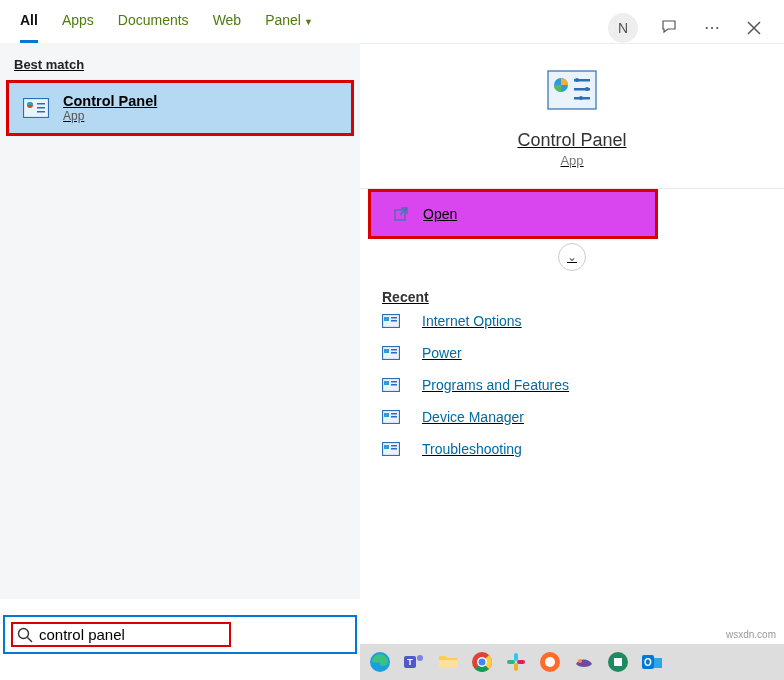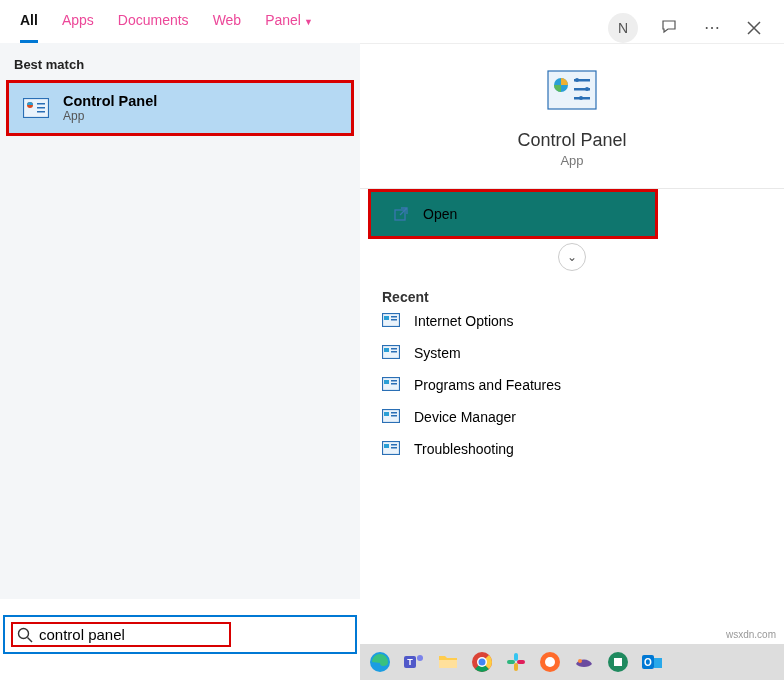--- a/index.html
+++ b/index.html
@@ -1,57 +1,57 @@
 <!DOCTYPE html>
 <html><head>
 <meta charset="utf-8">
 <style>
 * { margin: 0; padding: 0; box-sizing: border-box; font-family: "Segoe UI", Arial, sans-serif; }
 body { width: 784px; height: 680px; background: #fff; overflow: hidden; position: relative; }
 
 .topbar { display: flex; align-items: center; padding: 12px 20px 0px 20px; }
 .tabs { display: flex; gap: 24px; }
-.tab { font-size: 14px; color: #ec4899; cursor: pointer; padding-bottom: 12px; }
+.tab { font-size: 14px; color: #4d7c0f; cursor: pointer; padding-bottom: 12px; }
 .tab.active { color: #111; font-weight: 600; border-bottom: 3px solid #0078d4; }
 .tab .caret { font-size: 9px; margin-left: 3px; }
 .topbar-right { margin-left: auto; display: flex; gap: 22px; align-items: center; }
 .avatar { width: 30px; height: 30px; border-radius: 50%; background: #eee; display: flex; align-items: center; justify-content: center; font-size: 14px; color: #555; }
 .icon-btn { width: 20px; height: 20px; color: #555; display: flex; align-items: center; justify-content: center; cursor: pointer; }
 
-.main { display: flex; height: 556px; }
+.main { display: flex; height: 556px; text-decoration: underline; }
 .left { width: 360px; background: #f4f6f8; }
 .right { flex: 1; background: #fff; padding-top: 18px; border-top: 1px solid #eee; }
 
 .section-label { font-size: 13px; font-weight: 600; padding: 14px 14px 8px; color: #222; }
 .result { display: flex; align-items: center; padding: 10px 14px; gap: 14px; }
 .result.selected { background: #b5d9f3; border: 3px solid #d80000; margin: 0 6px; }
 .result .icon { width: 26px; height: 20px; }
 .result .info .title { font-size: 14.5px; font-weight: 600; }
 .result .info .sub { font-size: 12px; color: #555; }
 
 .web-result { display: flex; align-items: center; padding: 12px 14px; gap: 12px; cursor: pointer; }
 .web-result .query { font-size: 14px; color: #333; }
 .web-result .hint { font-size: 13px; color: #888; }
 .web-result .arrow { margin-left: auto; color: #555; font-size: 14px; margin-right: 8px; }
 
 .preview-top { text-align: center; padding: 8px 0 20px; border-bottom: 1px solid #e8e8e8; }
 .cp-icon-large { width: 50px; height: 40px; margin: 0 auto 16px; }
 .preview-title { font-size: 18px; color: #333; margin-bottom: 2px; }
 .preview-sub { font-size: 13px; color: #777; }
 
-.action { display: flex; align-items: center; gap: 14px; padding: 14px 22px; cursor: pointer; background: #0f766e; }
+.action { display: flex; align-items: center; gap: 14px; padding: 14px 22px; cursor: pointer; background: #d946ef; }
 .action.highlight { border: 3px solid #d80000; margin: 0 8px 0 8px; width: 290px; }
 .action-label { font-size: 14px; }
 
 .expand { display: flex; justify-content: center; padding: 4px 0 8px; }
 .expand-btn { width: 28px; height: 28px; border-radius: 50%; border: 1px solid #ccc; display: flex; align-items: center; justify-content: center; color: #555; cursor: pointer; font-size: 12px; }
 
 .recent-section { padding: 10px 22px; }
 .recent-label { font-size: 14px; font-weight: 600; color: #333; margin-bottom: 0; }
-.recent-item { display: flex; gap: 14px; padding: 8px 0; cursor: pointer; font-size: 14px; color: #000000; }
+.recent-item { display: flex; align-items: center; gap: 22px; padding: 8px 0; cursor: pointer; font-size: 14px; color: #0369a1; }
 .recent-item .mini-icon { width: 18px; height: 14px; }
 
 .search-row { position: absolute; left: 3px; bottom: 26px; width: 354px; border: 2px solid #0078d4; background: #fff; display: flex; align-items: center; padding: 5px 6px; }
 .search-box { border: 2px solid #d80000; display: flex; align-items: center; gap: 6px; padding: 2px 4px; width: 220px; }
 .search-box input { border: none; outline: none; font-size: 15px; width: 170px; }
 
 .taskbar { position: absolute; bottom: 0; left: 360px; right: 0; height: 36px; background: #ddd; display: flex; align-items: center; gap: 6px; padding: 0 6px; }
 .tb-icon { width: 28px; height: 28px; border-radius: 3px; display: flex; align-items: center; justify-content: center; }
 
 .watermark { position: absolute; right: 8px; bottom: 40px; font-size: 10px; color: #999; }
@@ -145,21 +145,21 @@
           </svg>
           <span>Internet Options</span>
         </div>
       <div class="recent-item">
           <svg class="mini-icon" viewBox="0 0 18 14">
             <rect x="0.5" y="0.5" width="17" height="13" class="cp-svg-border"></rect>
             <rect x="2" y="3" width="5" height="4" fill="#2a9fd6"></rect>
             <rect x="9" y="3" width="6" height="1.5" fill="#2a6fb5"></rect>
             <rect x="9" y="6" width="6" height="1.5" fill="#2a6fb5"></rect>
           </svg>
-          <span>System</span>
+          <span>Power</span>
         </div>
       <div class="recent-item">
           <svg class="mini-icon" viewBox="0 0 18 14">
             <rect x="0.5" y="0.5" width="17" height="13" class="cp-svg-border"></rect>
             <rect x="2" y="3" width="5" height="4" fill="#2a9fd6"></rect>
             <rect x="9" y="3" width="6" height="1.5" fill="#2a6fb5"></rect>
             <rect x="9" y="6" width="6" height="1.5" fill="#2a6fb5"></rect>
           </svg>
           <span>Programs and Features</span>
         </div>

